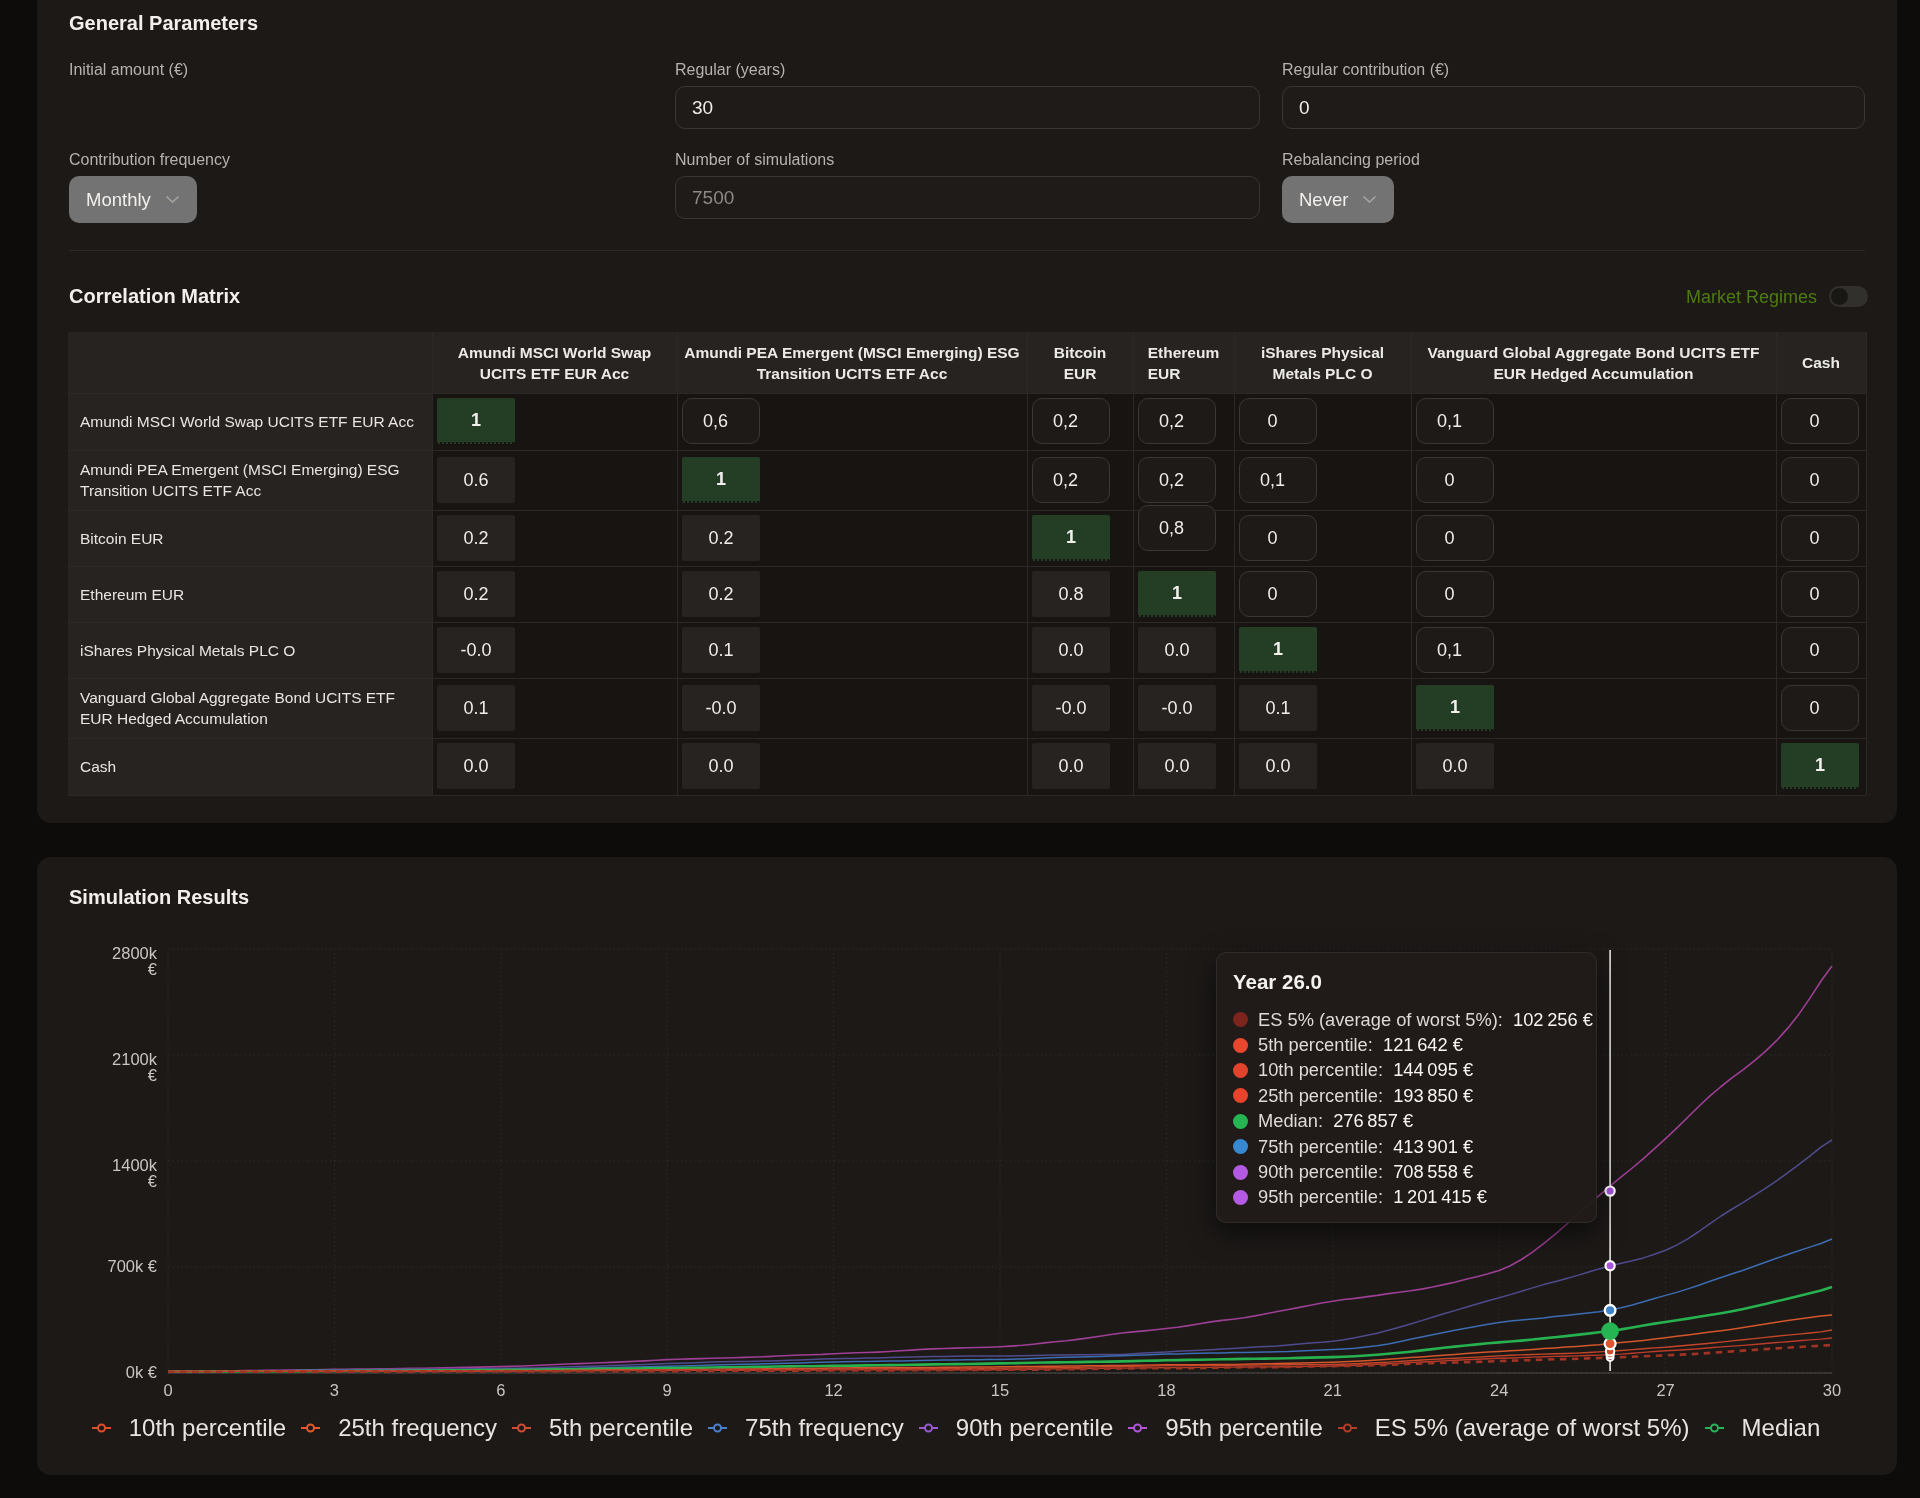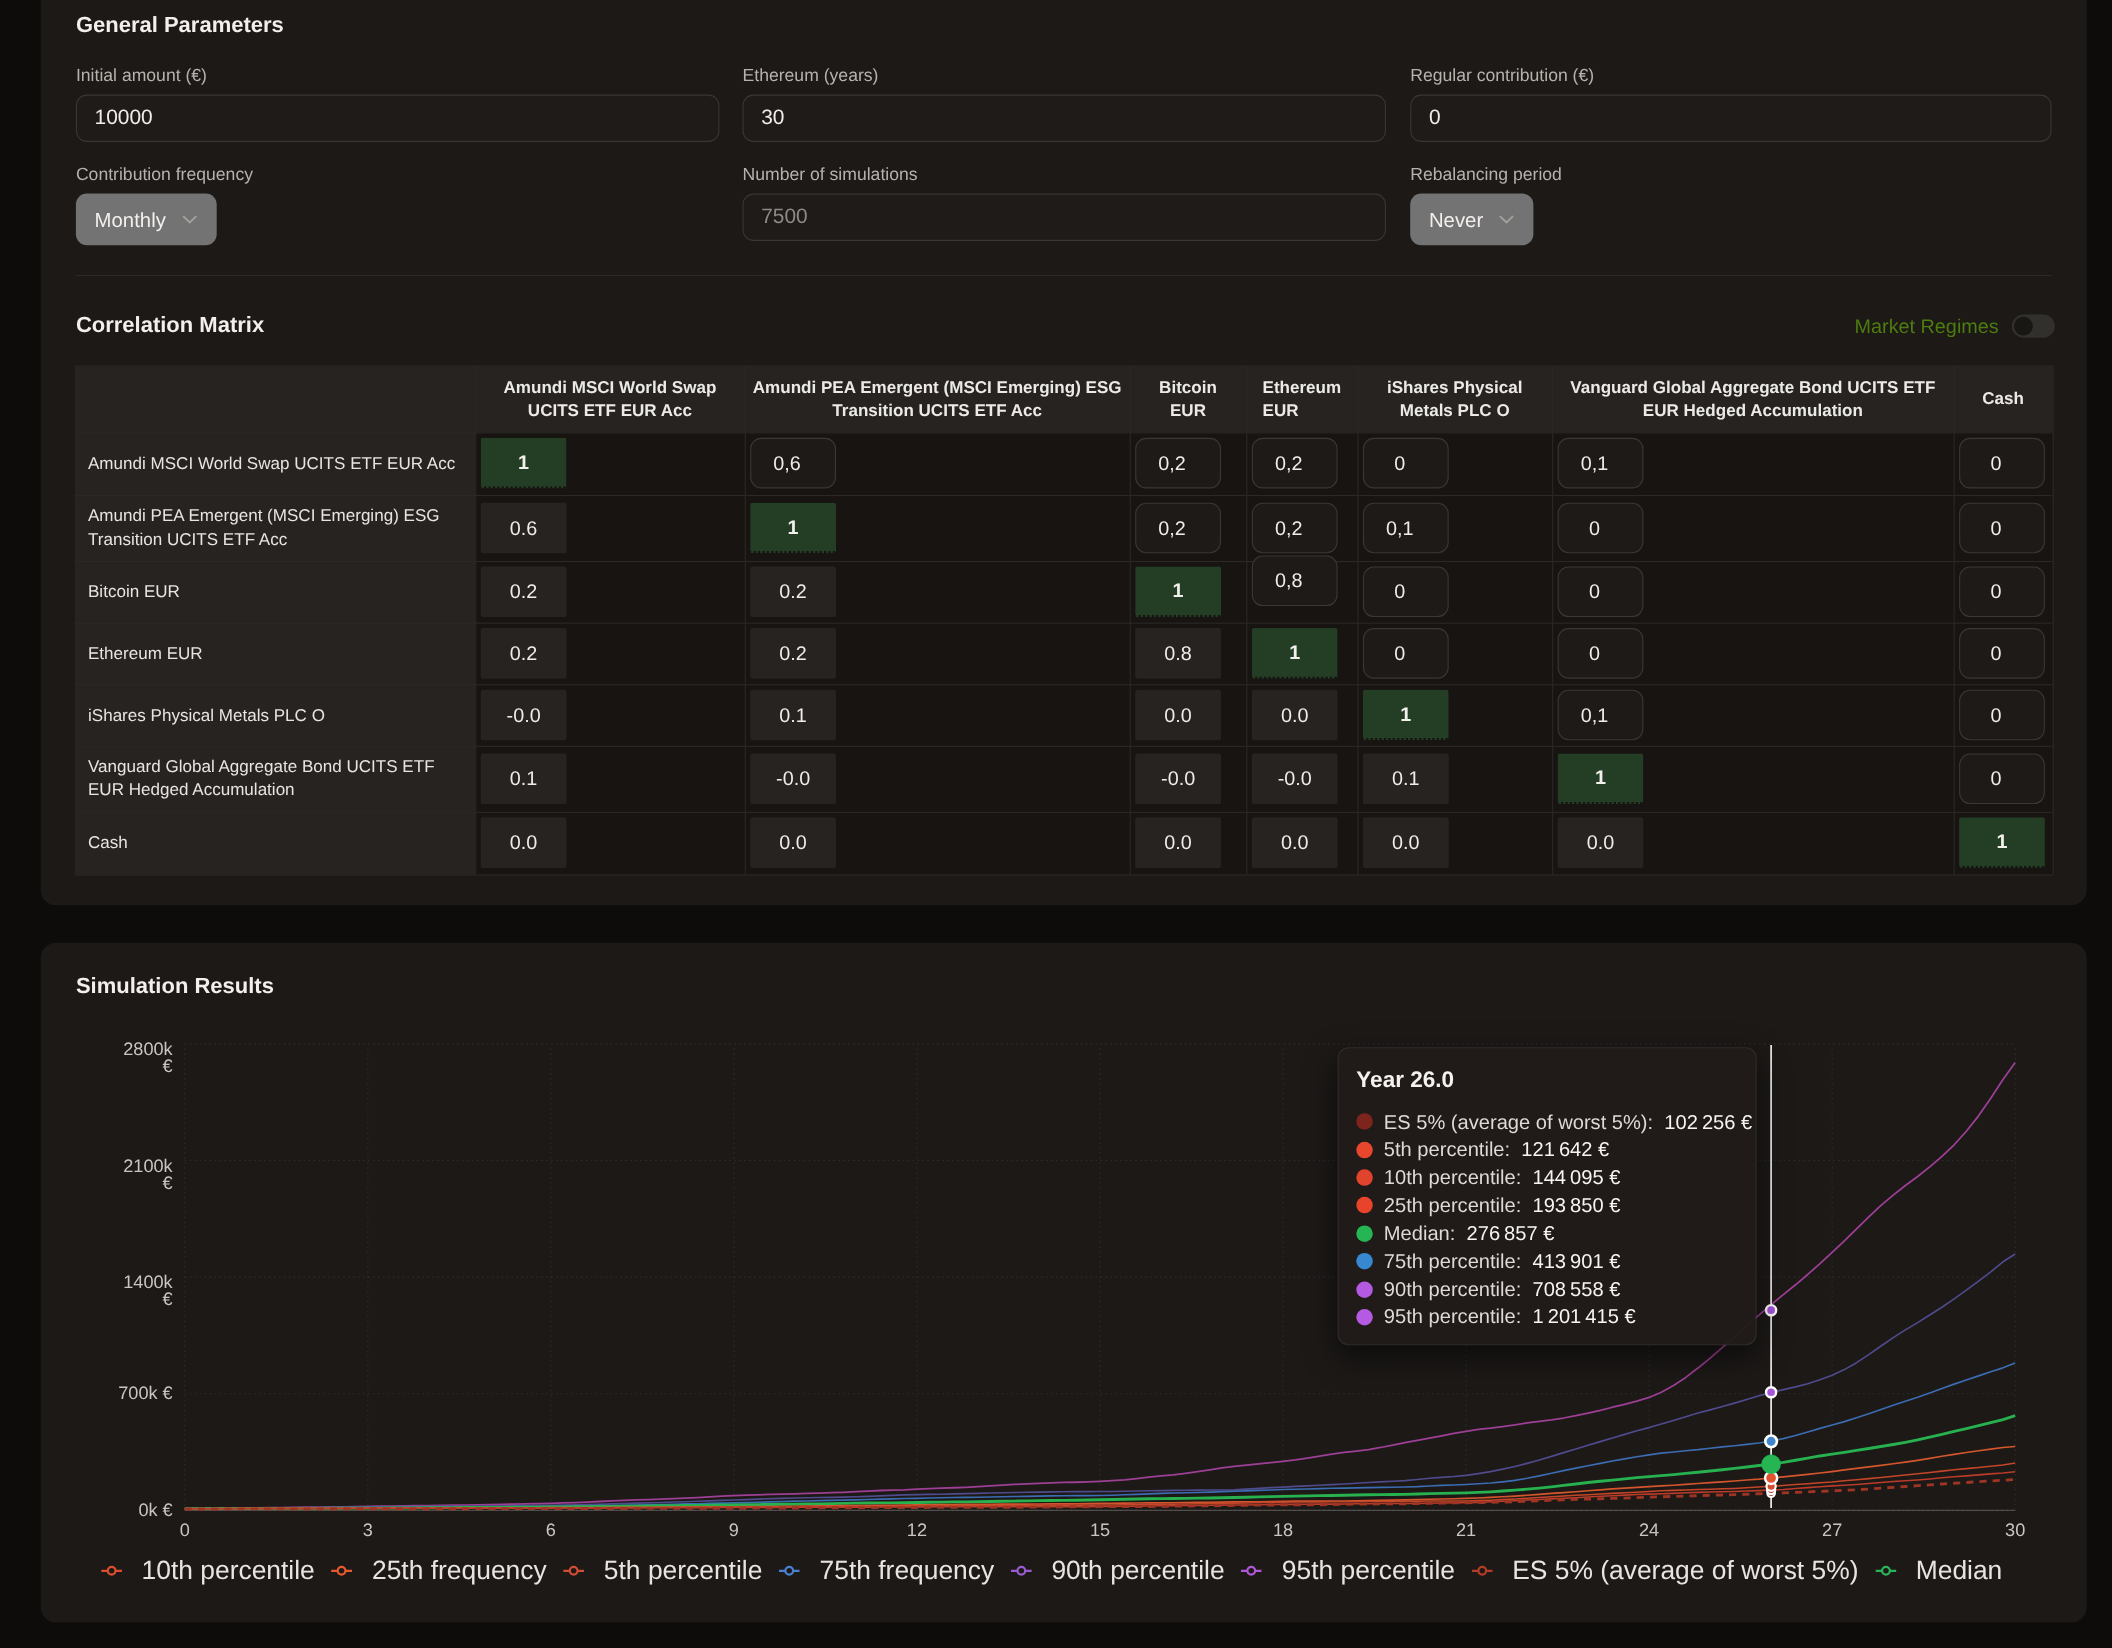--- a/index.html
+++ b/index.html
@@ -17,23 +17,22 @@
 .ttlab { color:#dedad6; }
 .ttval { color:#f7f5f1; }
 .legitem { display:flex; align-items:center; gap:18px; font-size:24px; color:#e8e4e0; }
 </style></head>
 <body>
 
 <div class="card" style="top:-14px; height:837px;">
   <div class="sect" style="left:32px; top:26px;">General Parameters</div>
 
   <div class="lab" style="left:32px; top:75px;">Initial amount (€)</div>
-  <div class="lab" style="left:638px; top:75px;">Ethereum (years)</div>
+  <div class="lab" style="left:638px; top:75px;">Regular (years)</div>
   <div class="lab" style="left:1245px; top:75px;">Regular contribution (€)</div>
-  <div class="inp" style="left:32px; top:100px; width:585px;">10000</div>
   <div class="inp" style="left:638px; top:100px; width:585px;">30</div>
   <div class="inp" style="left:1245px; top:100px; width:583px;">0</div>
 
   <div class="lab" style="left:32px; top:165px;">Contribution frequency</div>
   <div class="lab" style="left:638px; top:165px;">Number of simulations</div>
   <div class="lab" style="left:1245px; top:165px;">Rebalancing period</div>
   <div class="drop" style="left:32px; top:190px;">Monthly <svg class="chev" viewBox="0 0 15 9">
         <polyline points="1.5,1.5 7.5,7.2 13.5,1.5" fill="none" stroke="#a5a19c" stroke-width="1.7"></polyline>
       </svg></div>
   <div class="inp" style="left:638px; top:190px; width:585px; color:#8d8984;">7500</div>

